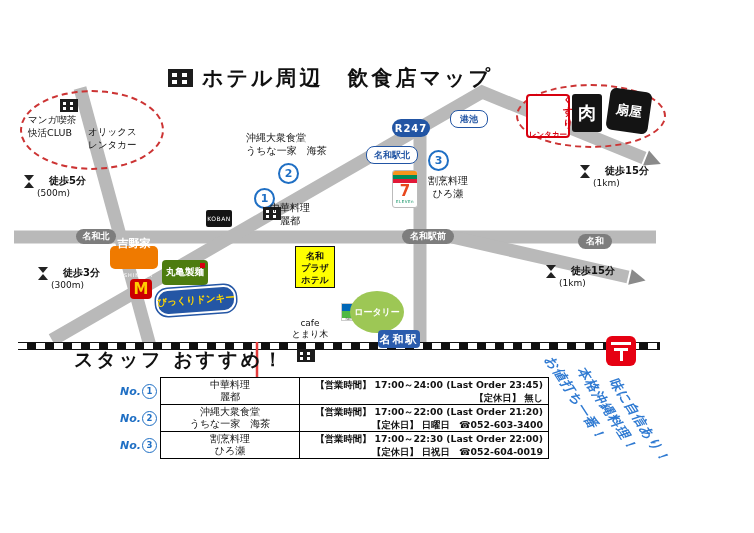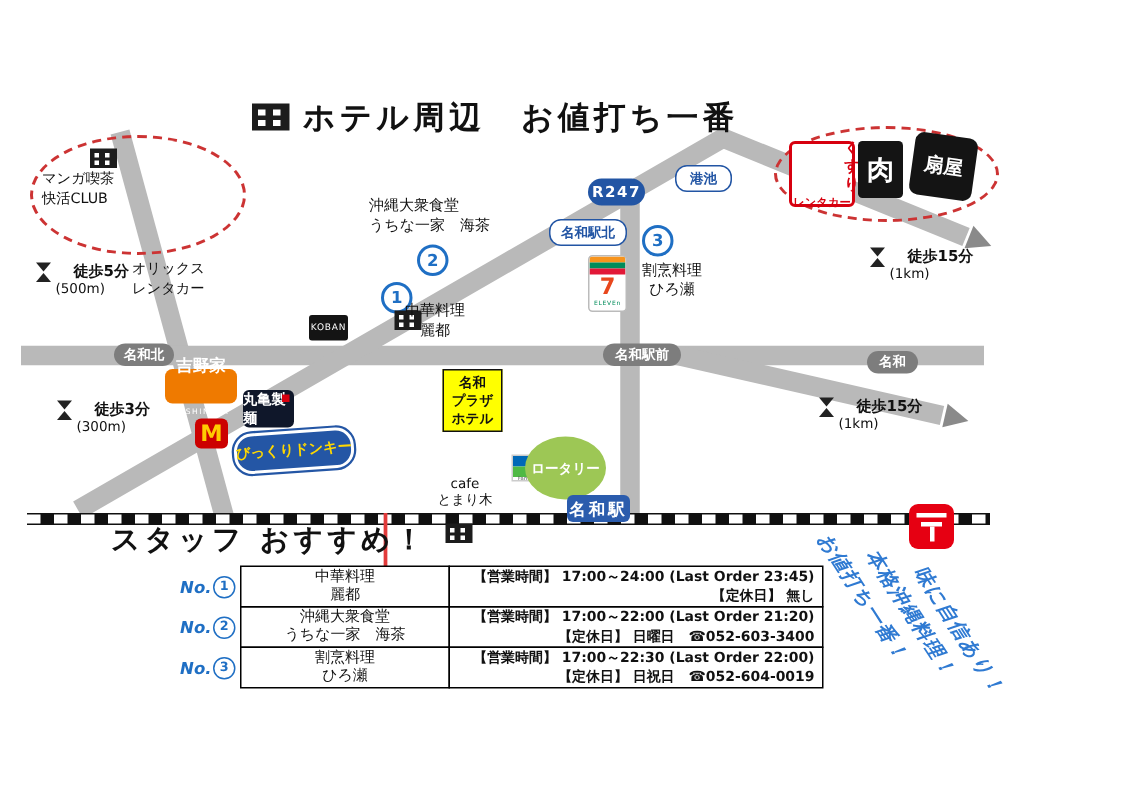--- a/index.html
+++ b/index.html
@@ -45,21 +45,21 @@
   .poi-text{font-size:10px;line-height:13px;text-align:center;white-space:nowrap;}
   .poi-text.left{text-align:left;}
 
   
   .koban{width:26px;height:17px;background:#141414;color:#fff;font-size:6px;letter-spacing:.5px;
          display:flex;align-items:center;justify-content:center;border-radius:2px;}
   .yoshinoya{width:48px;height:23px;background:#ef7a00;border-radius:5px;color:#fff;text-align:center;
              display:flex;flex-direction:column;align-items:center;justify-content:center;line-height:1;}
   .yoshinoya .main{font-size:11px;font-weight:bold;}
   .yoshinoya .sub{font-size:5px;letter-spacing:1px;}
-  .marugame{width:34px;height:25px;background:#0f172a;border-radius:4px;color:#fff;font-size:9.5px;font-weight:bold;
+  .marugame{width:46px;height:25px;background:#4d7c0f;border-radius:4px;color:#fff;font-size:9.5px;font-weight:bold;
             display:flex;align-items:center;justify-content:center;position:relative;font-family:Liberation Mono, monospace;}
   .marugame::after{content:"";position:absolute;right:3px;top:3px;width:5px;height:5px;background:#d7000f;}
   .mcd{width:22px;height:20px;background:#cc0000;border-radius:4px;color:#ffcc00;font-size:15px;font-weight:bold;
        display:flex;align-items:center;justify-content:center;line-height:1;}
   .bikkuri{width:76px;height:23px;background:#2456a5;border-radius:12px;border:2px solid #fff;box-shadow:0 0 0 1.5px #2456a5;
            color:#ffd800;font-size:9.5px;font-weight:bold;display:flex;align-items:center;justify-content:center;
            transform:rotate(-4deg);white-space:nowrap;}
   .seven{width:24px;height:36px;background:#fff;border:1px solid #bbb;border-radius:3px;overflow:hidden;text-align:center;}
   .seven .s{height:4px;}
   .seven .s1{background:#f7941d;} .seven .s2{background:#008c5a;} .seven .s3{background:#e21837;}
@@ -121,31 +121,31 @@
       <line x1="18" y1="346" x2="660" y2="346" stroke="#fff" stroke-width="6" stroke-dasharray="9 9"></line>
     </g>
     <path d="M0,-8 L16,0 L0,8 Z" fill="#8a8a8a" transform="translate(646,158) rotate(22)"></path>
     <path d="M0,-8 L16,0 L0,8 Z" fill="#8a8a8a" transform="translate(630,277) rotate(13)"></path>
     <line x1="257" y1="342" x2="257" y2="378" stroke="#e23b3b" stroke-width="2.5"></line>
   </svg>
 
   
   <div class="abs title-row" style="left:168px;top:64px;">
     <span class="bldg lg"></span>
-    <h1>ホテル周辺　お値打ち一番</h1>
+    <h1>ホテル周辺　飲食店マップ</h1>
   </div>
 
   
   <div class="abs oval" style="left:20px;top:90px;width:140px;height:76px;"></div>
   <span class="abs bldg" style="left:60px;top:97px;"></span>
   <div class="abs poi-text left" style="left:28px;top:113px;font-size:9.5px;">
     <div>マンガ喫茶</div>
     <div>快活CLUB</div>
   </div>
-  <div class="abs poi-text left" style="left:88px;top:125px;font-size:9.5px;margin-top:48px;">
+  <div class="abs poi-text left" style="left:88px;top:125px;font-size:9.5px;">
     <div>オリックス</div>
     <div>レンタカー</div>
   </div>
 
   
   <div class="abs walk" style="left:24px;top:174px;">
     <div class="row1">
         <span class="hg"></span>
       <span>徒歩5分</span>
       </div>

